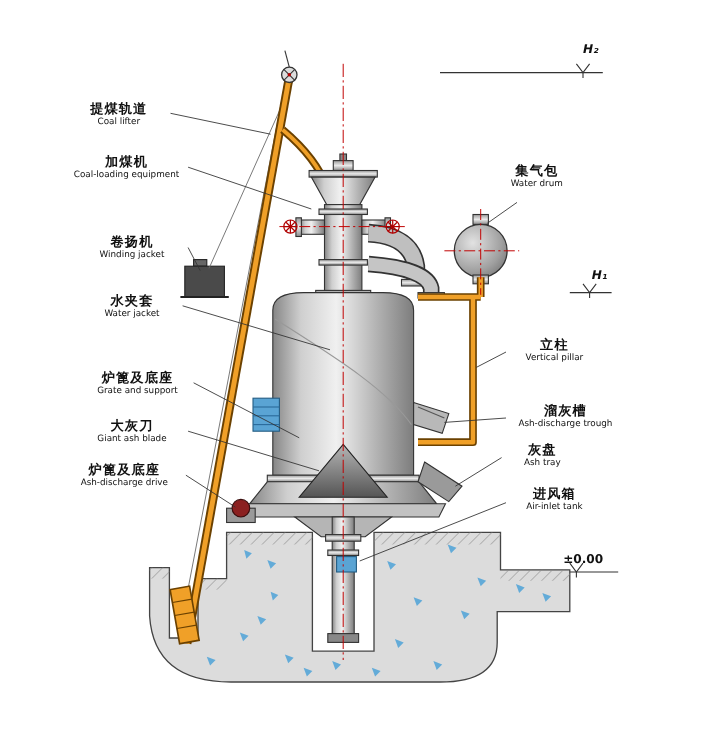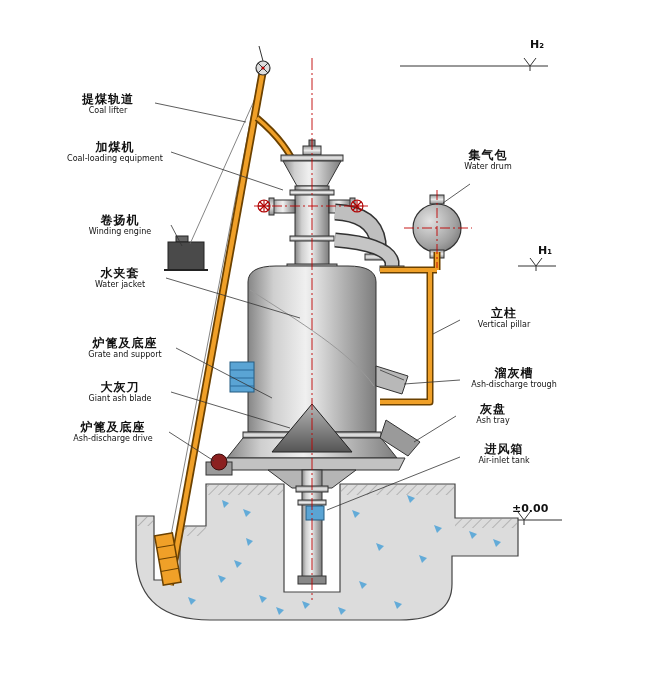--- a/index.html
+++ b/index.html
@@ -3,21 +3,21 @@
 <meta charset="utf-8">
 <style>
   html,body{margin:0;padding:0;background:#fff;}
   .stage{position:relative;width:654px;height:680px;background:#fff;overflow:hidden;
          font-family:"DejaVu Sans","Liberation Sans",sans-serif;}
   .stage svg{position:absolute;left:0;top:0;}
   .label{position:absolute;text-align:center;line-height:1.2;color:#111;}
   .label .zh{font-size:12px;font-weight:bold;letter-spacing:1px;white-space:nowrap;}
   .label .en{font-size:8px;white-space:nowrap;}
   .level{position:absolute;font-size:11px;font-weight:bold;color:#111;white-space:nowrap;}
-  .level.italic{text-align:center;}
+  .level.italic{font-style:italic;text-align:center;}
 </style>
 </head>
 <body>
 
 <div class="stage">
 
   <svg width="654" height="680" viewBox="0 0 654 680">
     <defs>
       <linearGradient id="metalV" x1="0" y1="0" x2="1" y2="0">
         <stop offset="0" stop-color="#868686"></stop>
@@ -217,21 +217,21 @@
   <div class="label" style="left:62px;top:92px;width:92px">
     <div class="zh">提煤轨道</div>
     <div class="en">Coal lifter</div>
   </div>
   <div class="label" style="left:60px;top:140px;width:110px">
     <div class="zh">加煤机</div>
     <div class="en">Coal-loading equipment</div>
   </div>
   <div class="label" style="left:70px;top:213px;width:100px">
     <div class="zh">卷扬机</div>
-    <div class="en">Winding engine</div>
+    <div class="en">Winding jacket</div>
   </div>
   <div class="label" style="left:75px;top:266px;width:90px">
     <div class="zh">水夹套</div>
     <div class="en">Water jacket</div>
   </div>
   <div class="label" style="left:75px;top:336px;width:100px">
     <div class="zh">炉篦及底座</div>
     <div class="en">Grate and support</div>
   </div>
   <div class="label" style="left:70px;top:380px;width:100px">

